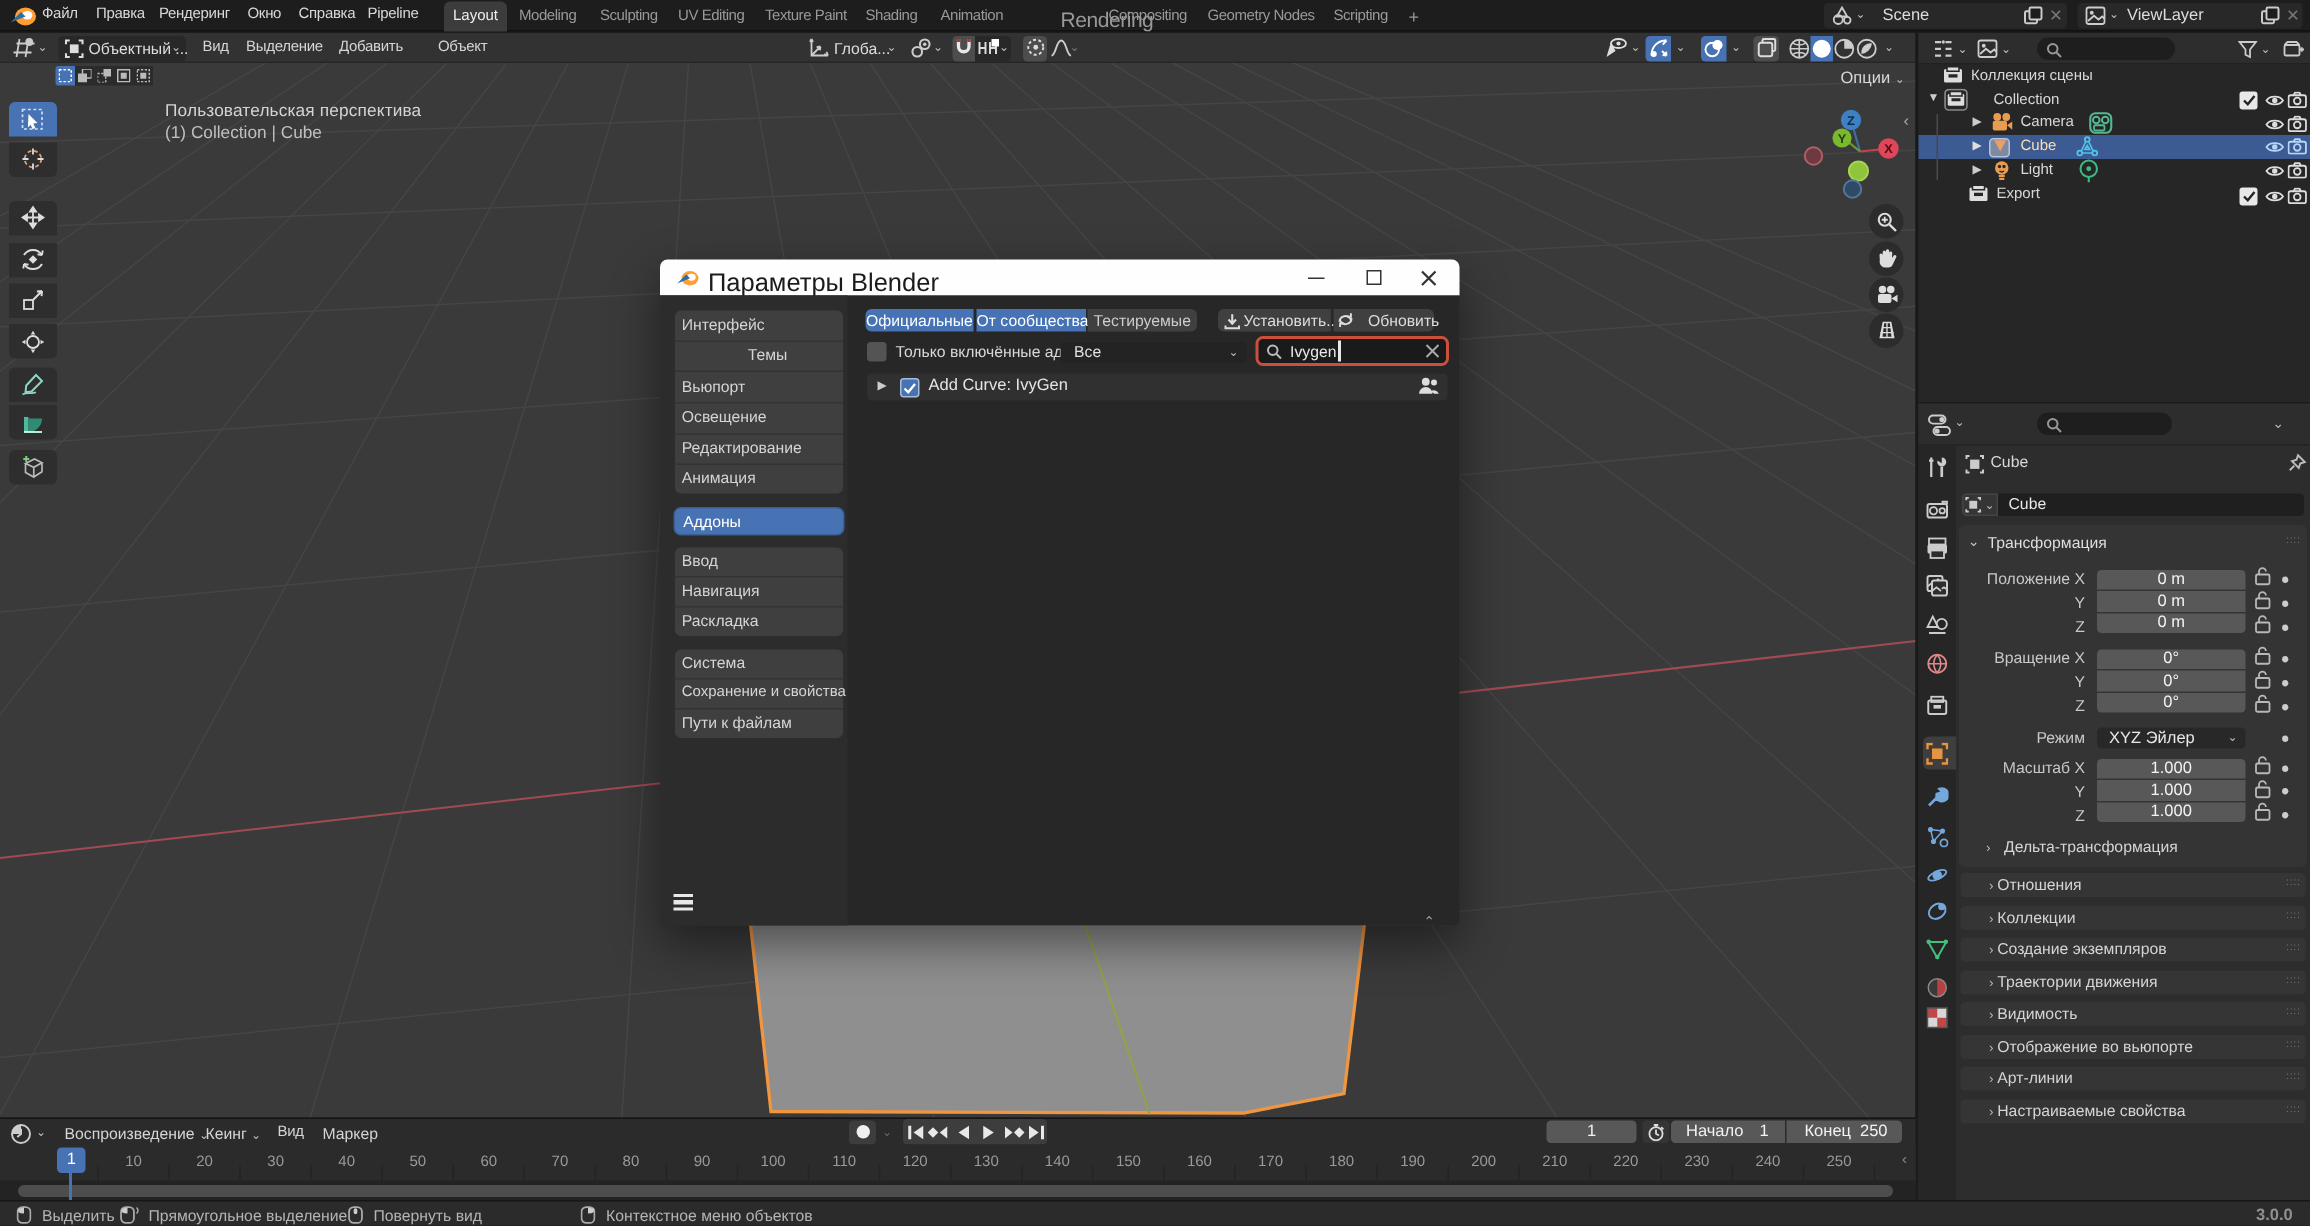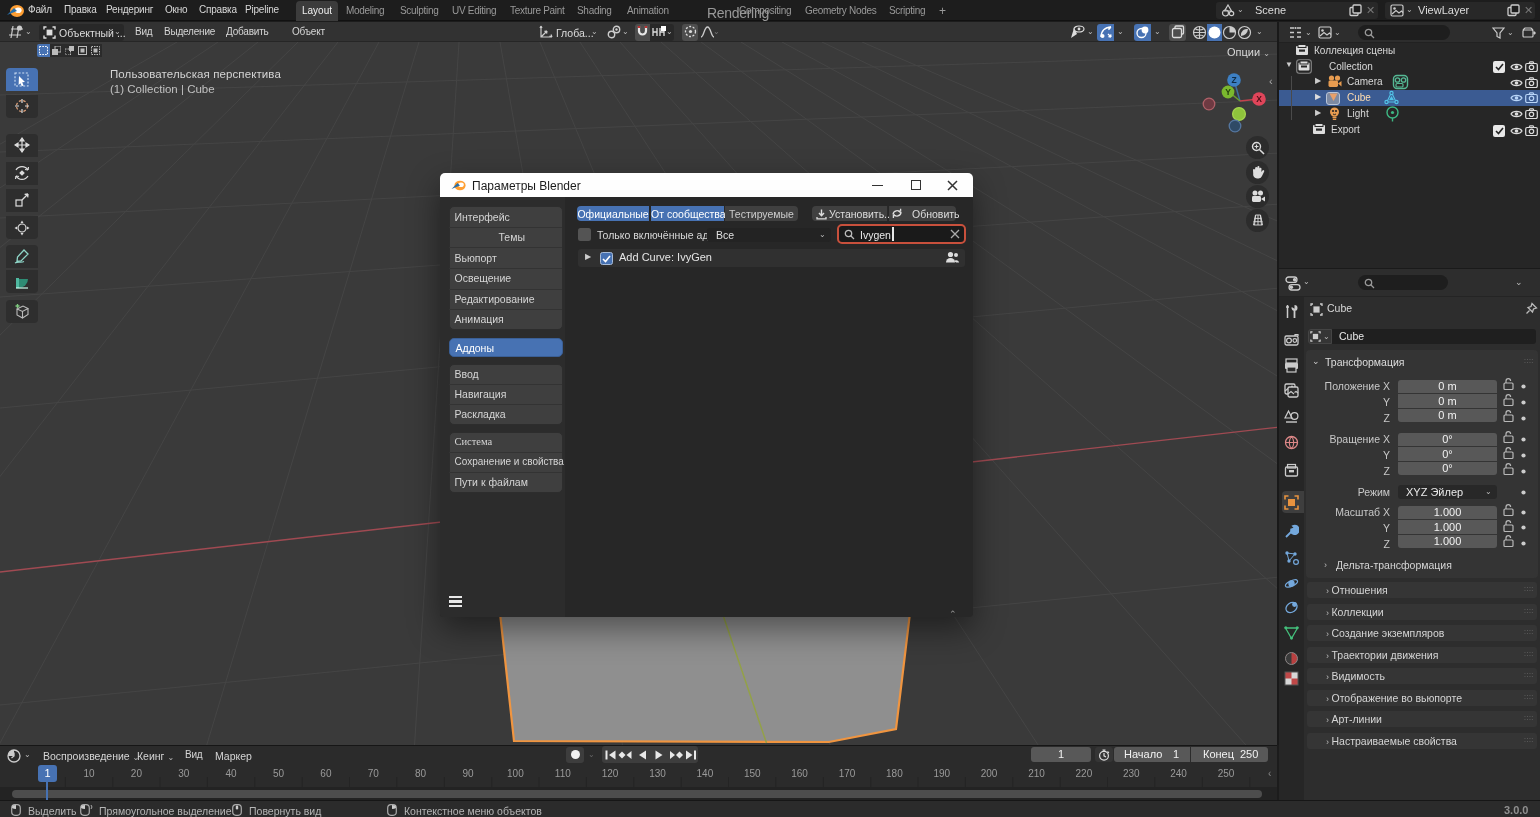--- a/index.html
+++ b/index.html
@@ -807,21 +807,21 @@
 </div>
 
 <div class="abs" style="left:440px;top:173px;width:533px;height:444px;box-shadow:0 12px 32px rgba(0,0,0,0.45);border-radius:5px 5px 3px 3px;">
 
   <div class="abs" style="left:0;top:0;width:533px;height:24px;background:#fefefe;border-radius:5px 5px 0 0;"></div>
   <svg class="abs" style="left:11px;top:5px" width="15" height="14" viewBox="0 0 15 14">
     <ellipse cx="9" cy="7.5" rx="5.6" ry="4.8" fill="#ff9f33"></ellipse>
     <ellipse cx="10" cy="6.8" rx="2.8" ry="2.3" fill="#fff"></ellipse>
     <path d="M0.5 11 L6.5 5 L9 7.5 Z" fill="#2a6fa7"></path>
   </svg>
-  <div class="abs txt" style="left:32px;top:6px;font-size:12px;color:#1b1b1b;">Параметры Blender</div>
+  <div class="abs txt" style="left:32px;top:6px;font-size:17px;color:#1b1b1b;">Параметры Blender</div>
   <div class="abs" style="left:432px;top:11.5px;width:11px;height:1.6px;background:#333;"></div>
   <div class="abs" style="left:471px;top:7px;width:10px;height:10px;border:1.6px solid #333;"></div>
   <svg class="abs" style="left:507px;top:7px" width="11" height="11" viewBox="0 0 11 11">
         <path d="M1 1 L10 10 M10 1 L1 10" stroke="#333" stroke-width="1.5"></path>
       </svg>
 
   <div class="abs" style="left:0;top:24px;width:533px;height:420px;background:#272727;border-radius:0 0 3px 3px;"></div>
   <div class="abs" style="left:0;top:24px;width:125px;height:420px;background:#2c2c2c;border-radius:0 0 0 3px;"></div>
 
   <div class="abs" style="left:8.5px;top:33.4px;width:114px;height:123.5px;background:#3f3f3f;border:1px solid #2d2d2d;border-radius:5px;"></div>
@@ -839,21 +839,21 @@
   <div class="abs txt" style="left:8.5px;top:164.5px;width:114px;height:19px;background:#4772b3;border:1px solid #3a5f96;border-radius:5px;font-size:10.5px;color:#fff;padding:3px 0 0 6px;">Аддоны</div>
   <div class="abs" style="left:8.5px;top:190.5px;width:114px;height:61.5px;background:#3f3f3f;border:1px solid #2d2d2d;border-radius:5px;"></div>
   <div class="abs" style="left:9px;top:210.8px;width:113px;height:1px;background:#333;"></div>
   <div class="abs" style="left:9px;top:231.2px;width:113px;height:1px;background:#333;"></div>
   <div class="abs txt" style="left:14.5px;top:194.6px;font-size:10.5px;color:#d5d5d5;">Ввод</div>
   <div class="abs txt" style="left:14.5px;top:215px;font-size:10.5px;color:#d5d5d5;">Навигация</div>
   <div class="abs txt" style="left:14.5px;top:235.4px;font-size:10.5px;color:#d5d5d5;">Раскладка</div>
   <div class="abs" style="left:8.5px;top:258.5px;width:114px;height:61.5px;background:#3f3f3f;border:1px solid #2d2d2d;border-radius:5px;"></div>
   <div class="abs" style="left:9px;top:278.8px;width:113px;height:1px;background:#333;"></div>
   <div class="abs" style="left:9px;top:299.2px;width:113px;height:1px;background:#333;"></div>
-  <div class="abs txt" style="left:14.5px;top:262.6px;font-size:10.5px;color:#d5d5d5;font-family:Liberation Serif, serif;">Система</div>
+  <div class="abs txt" style="left:14.5px;top:262.6px;font-size:10.5px;color:#d5d5d5;">Система</div>
   <div class="abs txt" style="left:14.5px;top:283px;font-size:10px;color:#d5d5d5;">Сохранение и свойства</div>
   <div class="abs txt" style="left:14.5px;top:303.4px;font-size:10.5px;color:#d5d5d5;">Пути к файлам</div>
 
   <div class="abs txt" style="left:137px;top:33px;width:72px;height:15px;background:#4772b3;border-radius:4px 0 0 4px;font-size:10.5px;color:#fff;text-align:center;padding-top:1.5px;">Официальные</div>
   <div class="abs txt" style="left:211px;top:33px;width:73px;height:15px;background:#4772b3;font-size:10.5px;color:#fff;text-align:center;padding-top:1.5px;">От сообщества</div>
   <div class="abs txt" style="left:285px;top:33px;width:73px;height:15px;background:#404040;border-radius:0 4px 4px 0;font-size:10.5px;color:#ccc;text-align:center;padding-top:1.5px;">Тестируемые</div>
   <div class="abs" style="left:372px;top:33px;width:76px;height:15px;background:#404040;border-radius:4px 0 0 4px;border-right:1px solid #2a2a2a;"></div>
   <svg class="abs" style="left:376px;top:35.5px" width="11" height="11" viewBox="0 0 11 11">
         <path d="M5.5 0.5 V6 M3 4 L5.5 6.8 L8 4" stroke="#ddd" stroke-width="1.4" fill="none"></path>
         <path d="M1 8 V9.8 H10 V8" stroke="#ddd" stroke-width="1.3" fill="none"></path>

